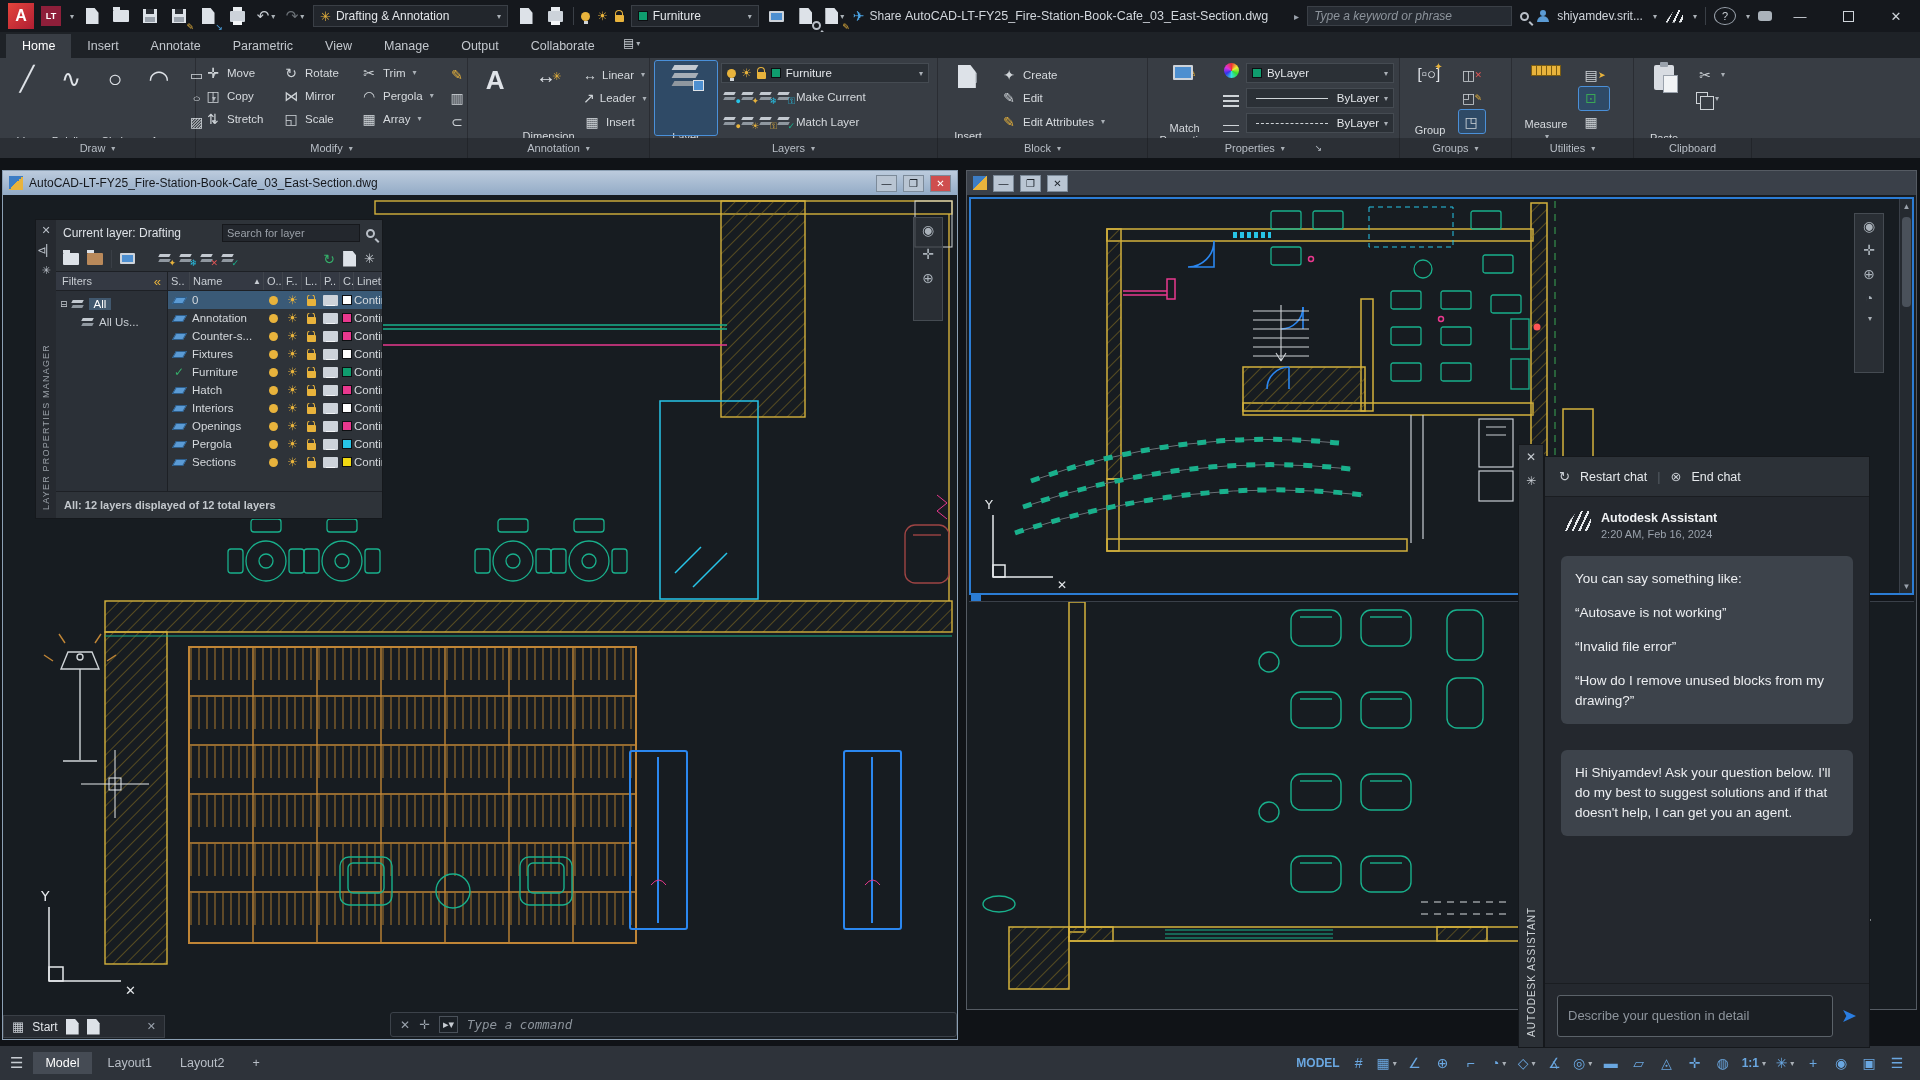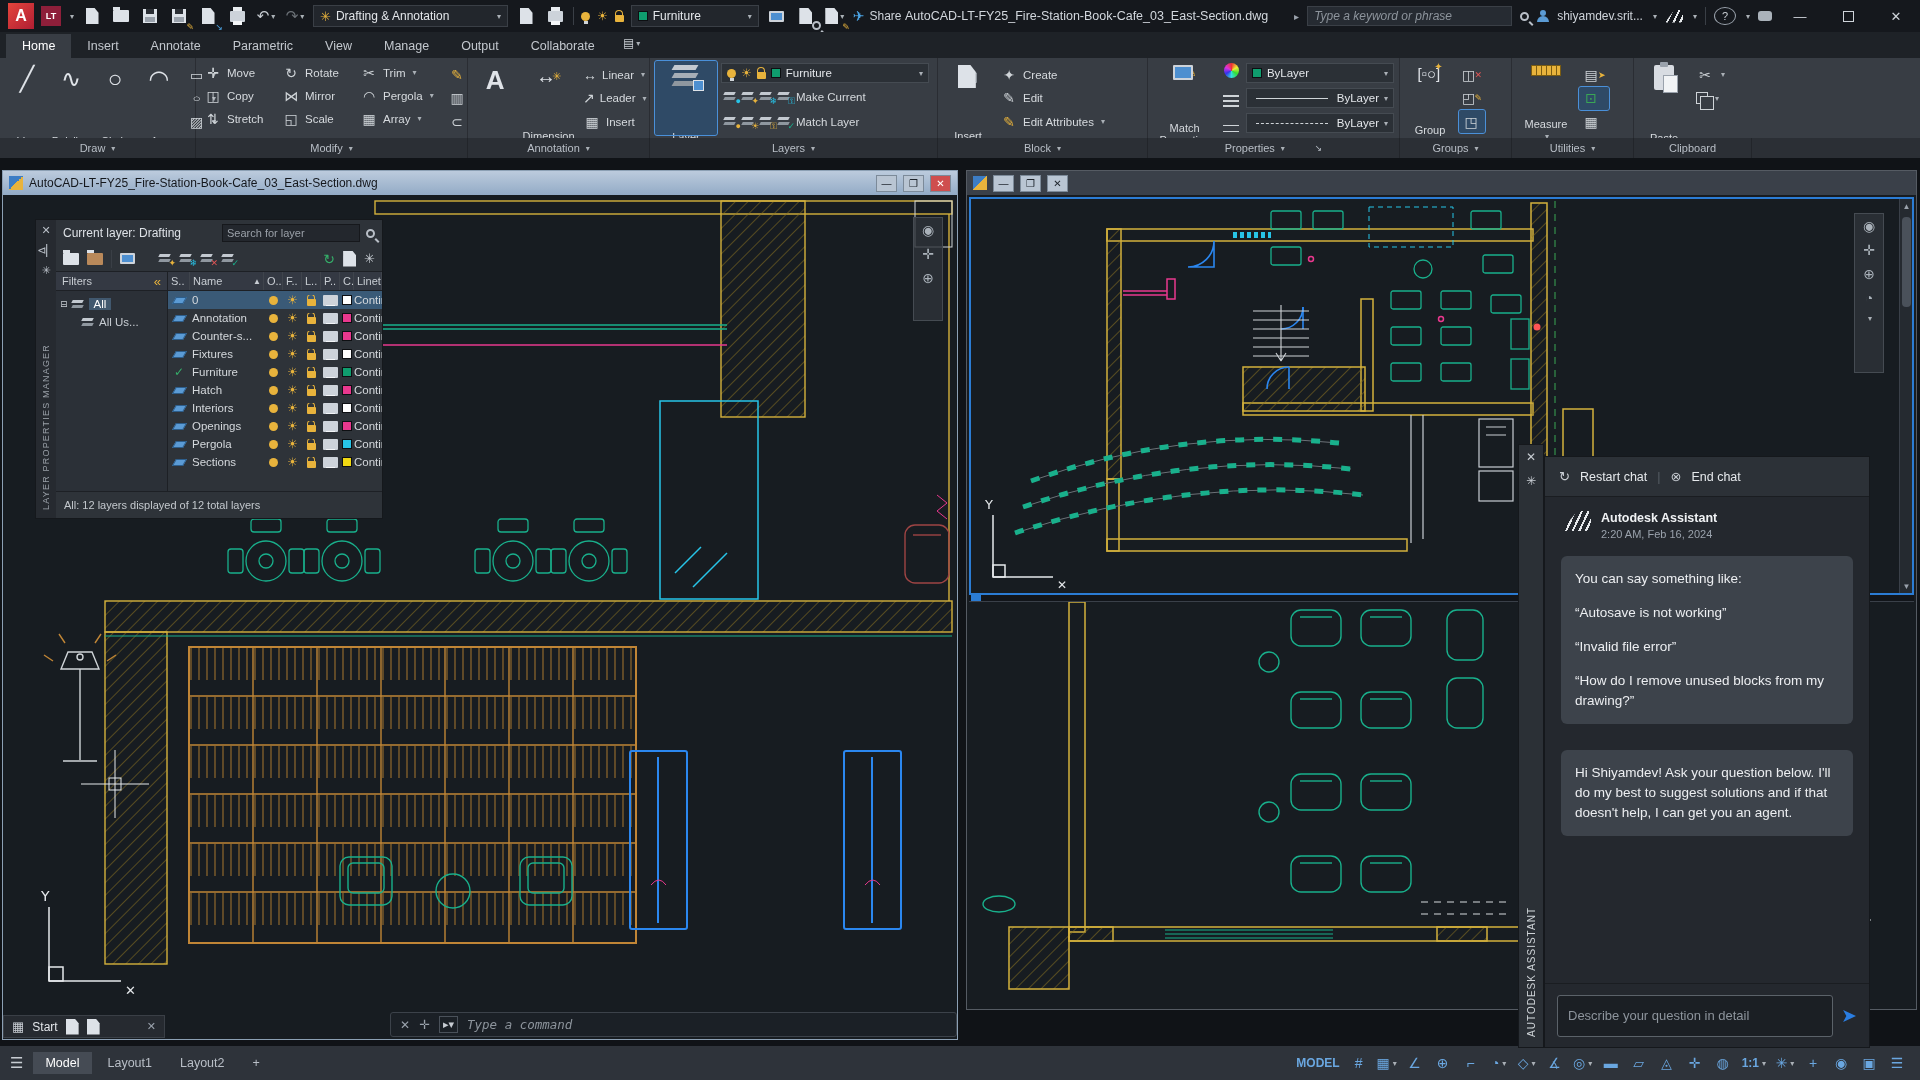--- a/index.html
+++ b/index.html
@@ -117,21 +117,21 @@
   .ph{display:flex;align-items:center;padding-left:3px;border-right:1px solid #3f444c;overflow:hidden;white-space:nowrap;}
   #pal-body{flex:1;display:flex;min-height:0;}
   #pal-tree{width:112px;background:#2b3037;border-right:1px solid #1d2025;padding:4px 4px;font-size:11.5px;color:#c8cdd3;}
   .treerow{display:flex;align-items:center;gap:4px;height:18px;white-space:nowrap;}
   .treesel{background:#41586e;padding:0 5px;color:#fff;}
   #pal-rows{flex:1;overflow:hidden;}
   .lrow{height:18px;display:flex;align-items:center;font-size:11.5px;color:#d4d8dc;white-space:nowrap;}
   .lrow.sel{background:#3a5a77;}
   .lrow .c{display:flex;align-items:center;justify-content:center;overflow:hidden;}
   .lrow .n{justify-content:flex-start;padding-left:2px;}
-  #pal-status{height:27px;display:flex;align-items:center;padding:0 8px;font-size:11px;color:#c3c8cd;border-top:1px solid #1d2025;}
+  #pal-status{height:27px;display:flex;align-items:center;padding:0 8px;font-size:11px;color:#c3c8cd;border-top:1px solid #1d2025;font-weight:bold;}
   
   #asst-strip{left:1518px;top:444px;width:26px;height:604px;background:#2b3036;border:1px solid #15181c;z-index:8;display:flex;flex-direction:column;align-items:center;padding-top:5px;gap:10px;}
   #asst-strip .sic{color:#c8cdd3;font-size:12px;}
   #asst-vlabel{position:absolute;bottom:10px;writing-mode:vertical-rl;transform:rotate(180deg);font-size:10px;letter-spacing:1px;color:#cfd4d8;}
   #assistant{left:1544px;top:456px;width:326px;height:592px;background:#24282e;border:1px solid #15181c;z-index:8;display:flex;flex-direction:column;}
   #asst-head{height:40px;background:#2c3137;border-bottom:1px solid #1a1d21;display:flex;align-items:center;gap:10px;padding:0 14px;font-size:12.5px;color:#e6e9ec;}
   #asst-body{flex:1;padding:14px 16px;overflow:hidden;}
   #asst-bot{display:flex;gap:10px;align-items:flex-start;margin-bottom:16px;}
   .adsk-logo{width:30px;height:20px;position:relative;}
   .adsk-logo:before{content:"";position:absolute;inset:0;background:repeating-linear-gradient(115deg,#e6e9ec 0 2px,transparent 2px 6px);clip-path:polygon(0 100%,55% 0,100% 0,100% 100%);}

